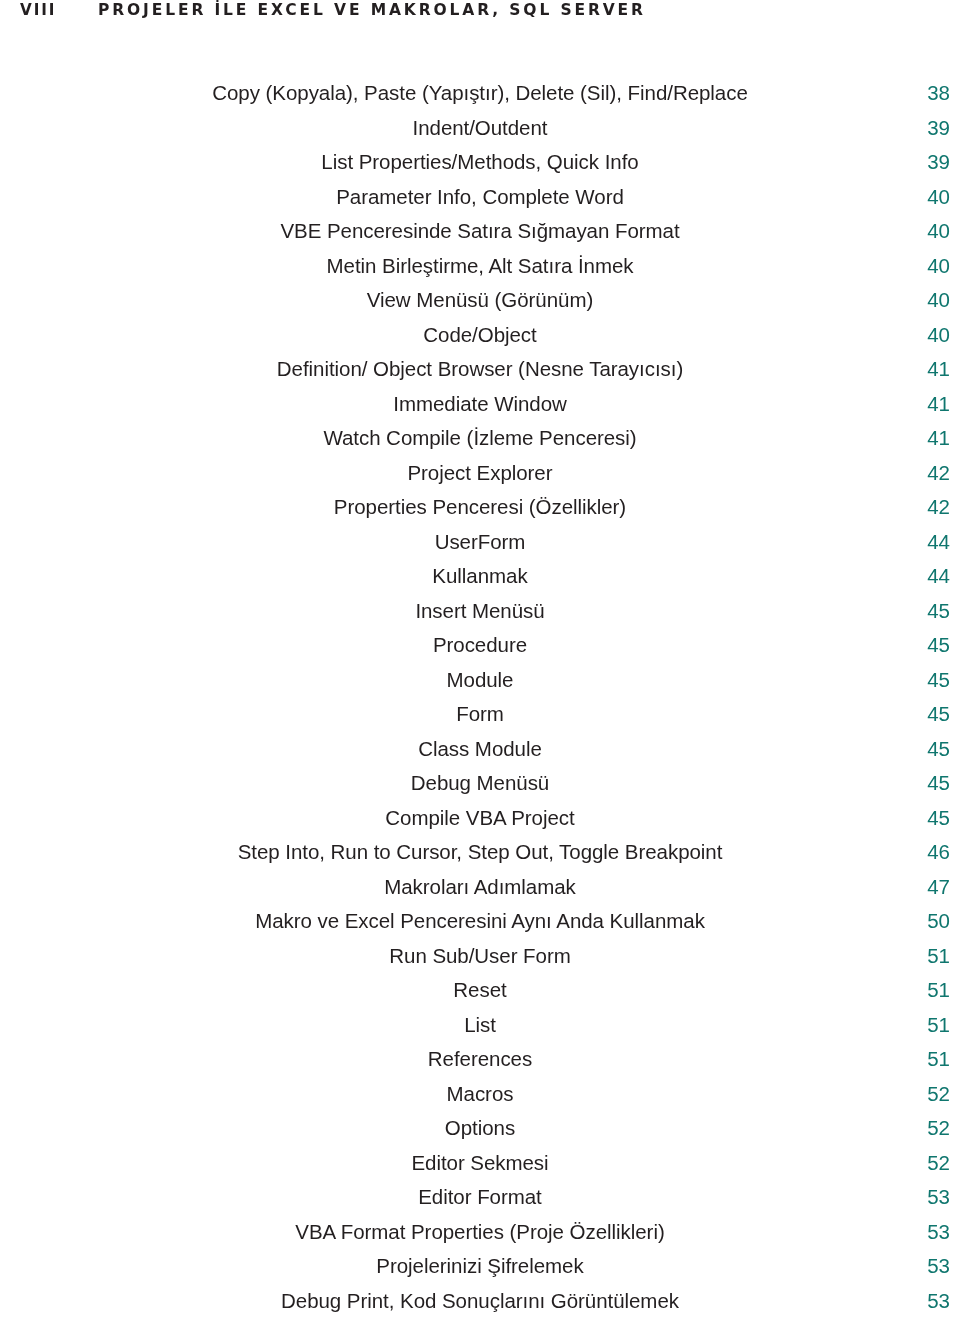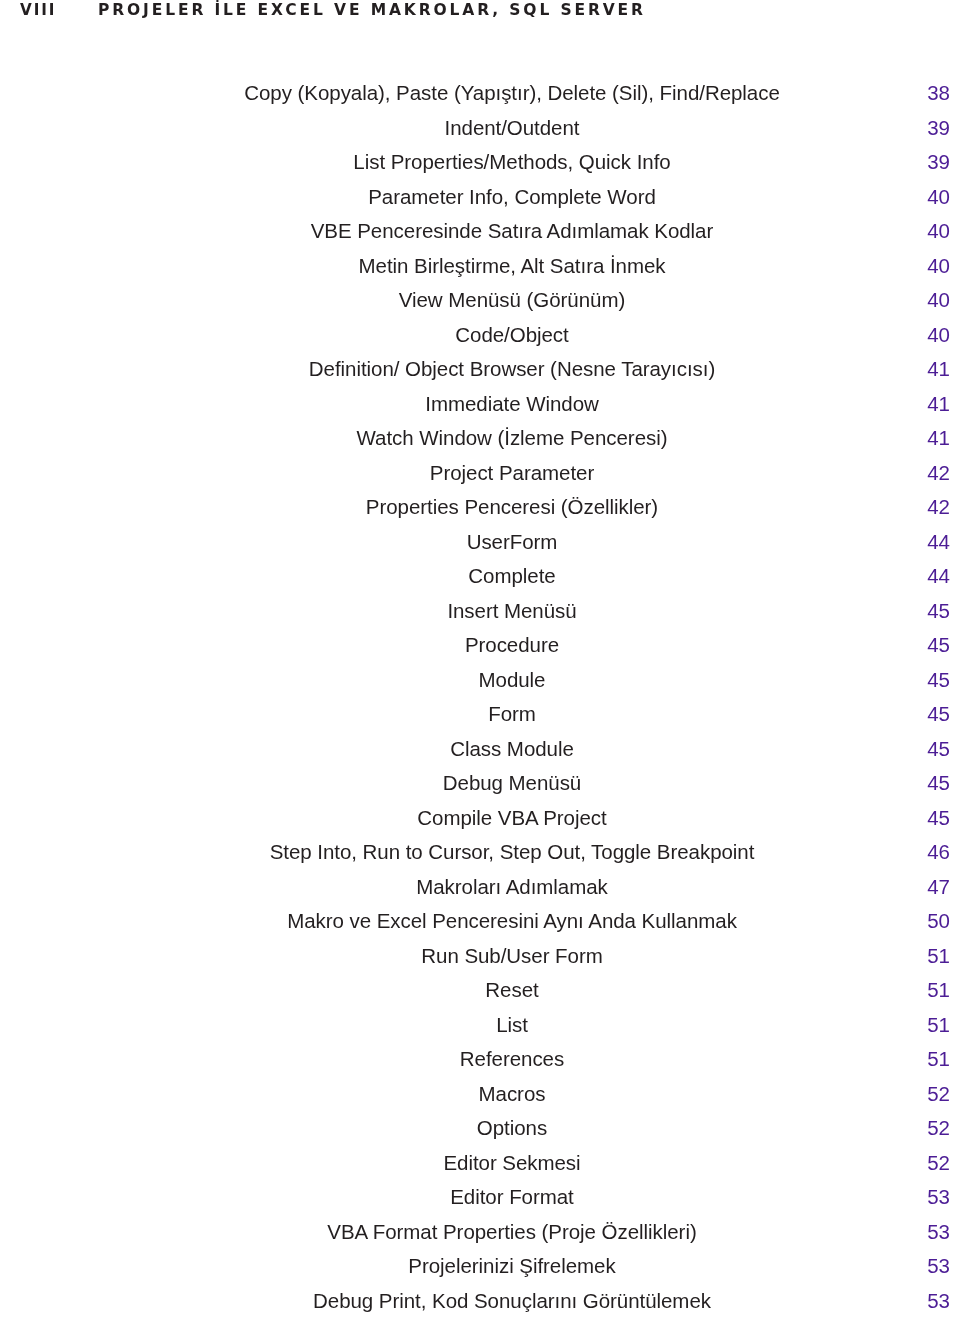--- a/index.html
+++ b/index.html
@@ -53,39 +53,38 @@
   .toc {
     position: absolute;
     left: 0;
     top: 76px;
     width: 960px;
   }
   .toc-row {
     position: relative;
     height: 34.5px;
     line-height: 34.5px;
-    padding-left: 32px;
   }
   .toc-title {
     display: block;
     width: 960px;
     text-align: center;
     font-size: 20.5px;
     line-height: 34.5px;
     color: #231f20;
     white-space: nowrap;
     letter-spacing: -0.05px;
   }
   .toc-page {
     position: absolute;
     right: 10px;
     top: 0;
     font-size: 20.5px;
     line-height: 34.5px;
-    color: #4c1d95;
+    color: #0f766e;
     text-align: right;
     white-space: nowrap;
   }
 </style>
 </head>
 <body>
 
 <div class="page-header">
   <span class="folio">VIII</span>
   <span class="running-title">PROJELER İLE EXCEL VE MAKROLAR, SQL SERVER</span>
@@ -102,21 +101,21 @@
     </div>
     <div class="toc-row">
       <span class="toc-title">List Properties/Methods, Quick Info</span>
       <span class="toc-page">39</span>
     </div>
     <div class="toc-row">
       <span class="toc-title">Parameter Info, Complete Word</span>
       <span class="toc-page">40</span>
     </div>
     <div class="toc-row">
-      <span class="toc-title">VBE Penceresinde Satıra Adımlamak Kodlar</span>
+      <span class="toc-title">VBE Penceresinde Satıra Sığmayan Format</span>
       <span class="toc-page">40</span>
     </div>
     <div class="toc-row">
       <span class="toc-title">Metin Birleştirme, Alt Satıra İnmek</span>
       <span class="toc-page">40</span>
     </div>
     <div class="toc-row">
       <span class="toc-title">View Menüsü (Görünüm)</span>
       <span class="toc-page">40</span>
     </div>
@@ -126,37 +125,37 @@
     </div>
     <div class="toc-row">
       <span class="toc-title">Definition/ Object Browser (Nesne Tarayıcısı)</span>
       <span class="toc-page">41</span>
     </div>
     <div class="toc-row">
       <span class="toc-title">Immediate Window</span>
       <span class="toc-page">41</span>
     </div>
     <div class="toc-row">
-      <span class="toc-title">Watch Window (İzleme Penceresi)</span>
+      <span class="toc-title">Watch Compile (İzleme Penceresi)</span>
       <span class="toc-page">41</span>
     </div>
     <div class="toc-row">
-      <span class="toc-title">Project Parameter</span>
+      <span class="toc-title">Project Explorer</span>
       <span class="toc-page">42</span>
     </div>
     <div class="toc-row">
       <span class="toc-title">Properties Penceresi (Özellikler)</span>
       <span class="toc-page">42</span>
     </div>
     <div class="toc-row">
       <span class="toc-title">UserForm</span>
       <span class="toc-page">44</span>
     </div>
     <div class="toc-row">
-      <span class="toc-title">Complete</span>
+      <span class="toc-title">Kullanmak</span>
       <span class="toc-page">44</span>
     </div>
     <div class="toc-row">
       <span class="toc-title">Insert Menüsü</span>
       <span class="toc-page">45</span>
     </div>
     <div class="toc-row">
       <span class="toc-title">Procedure</span>
       <span class="toc-page">45</span>
     </div>

